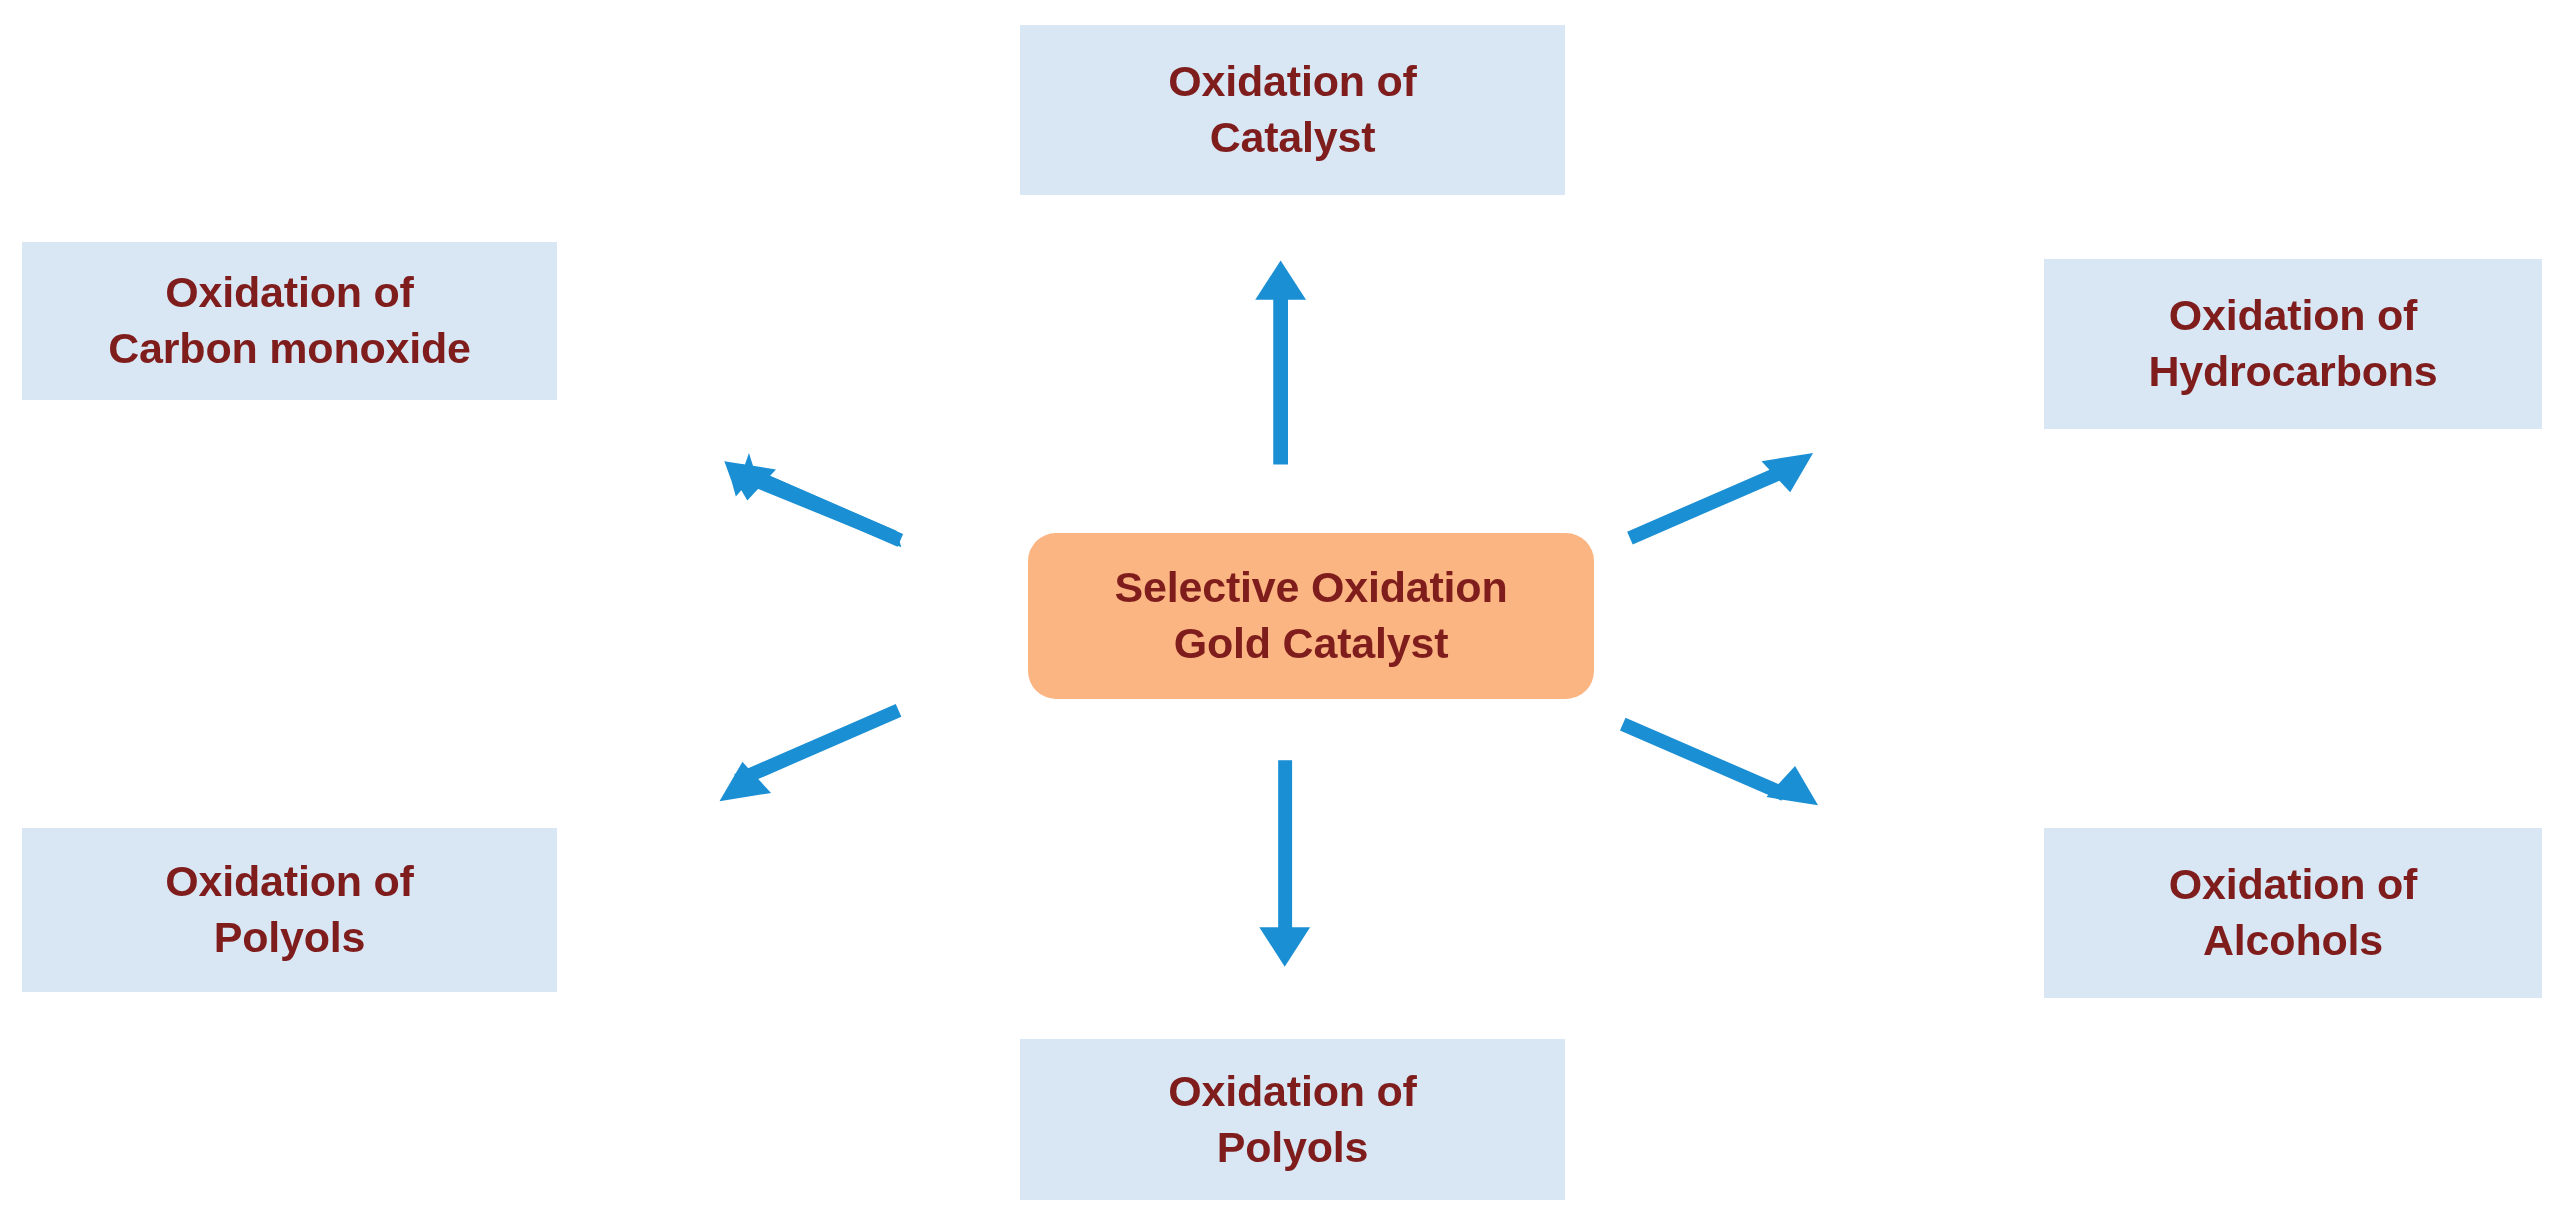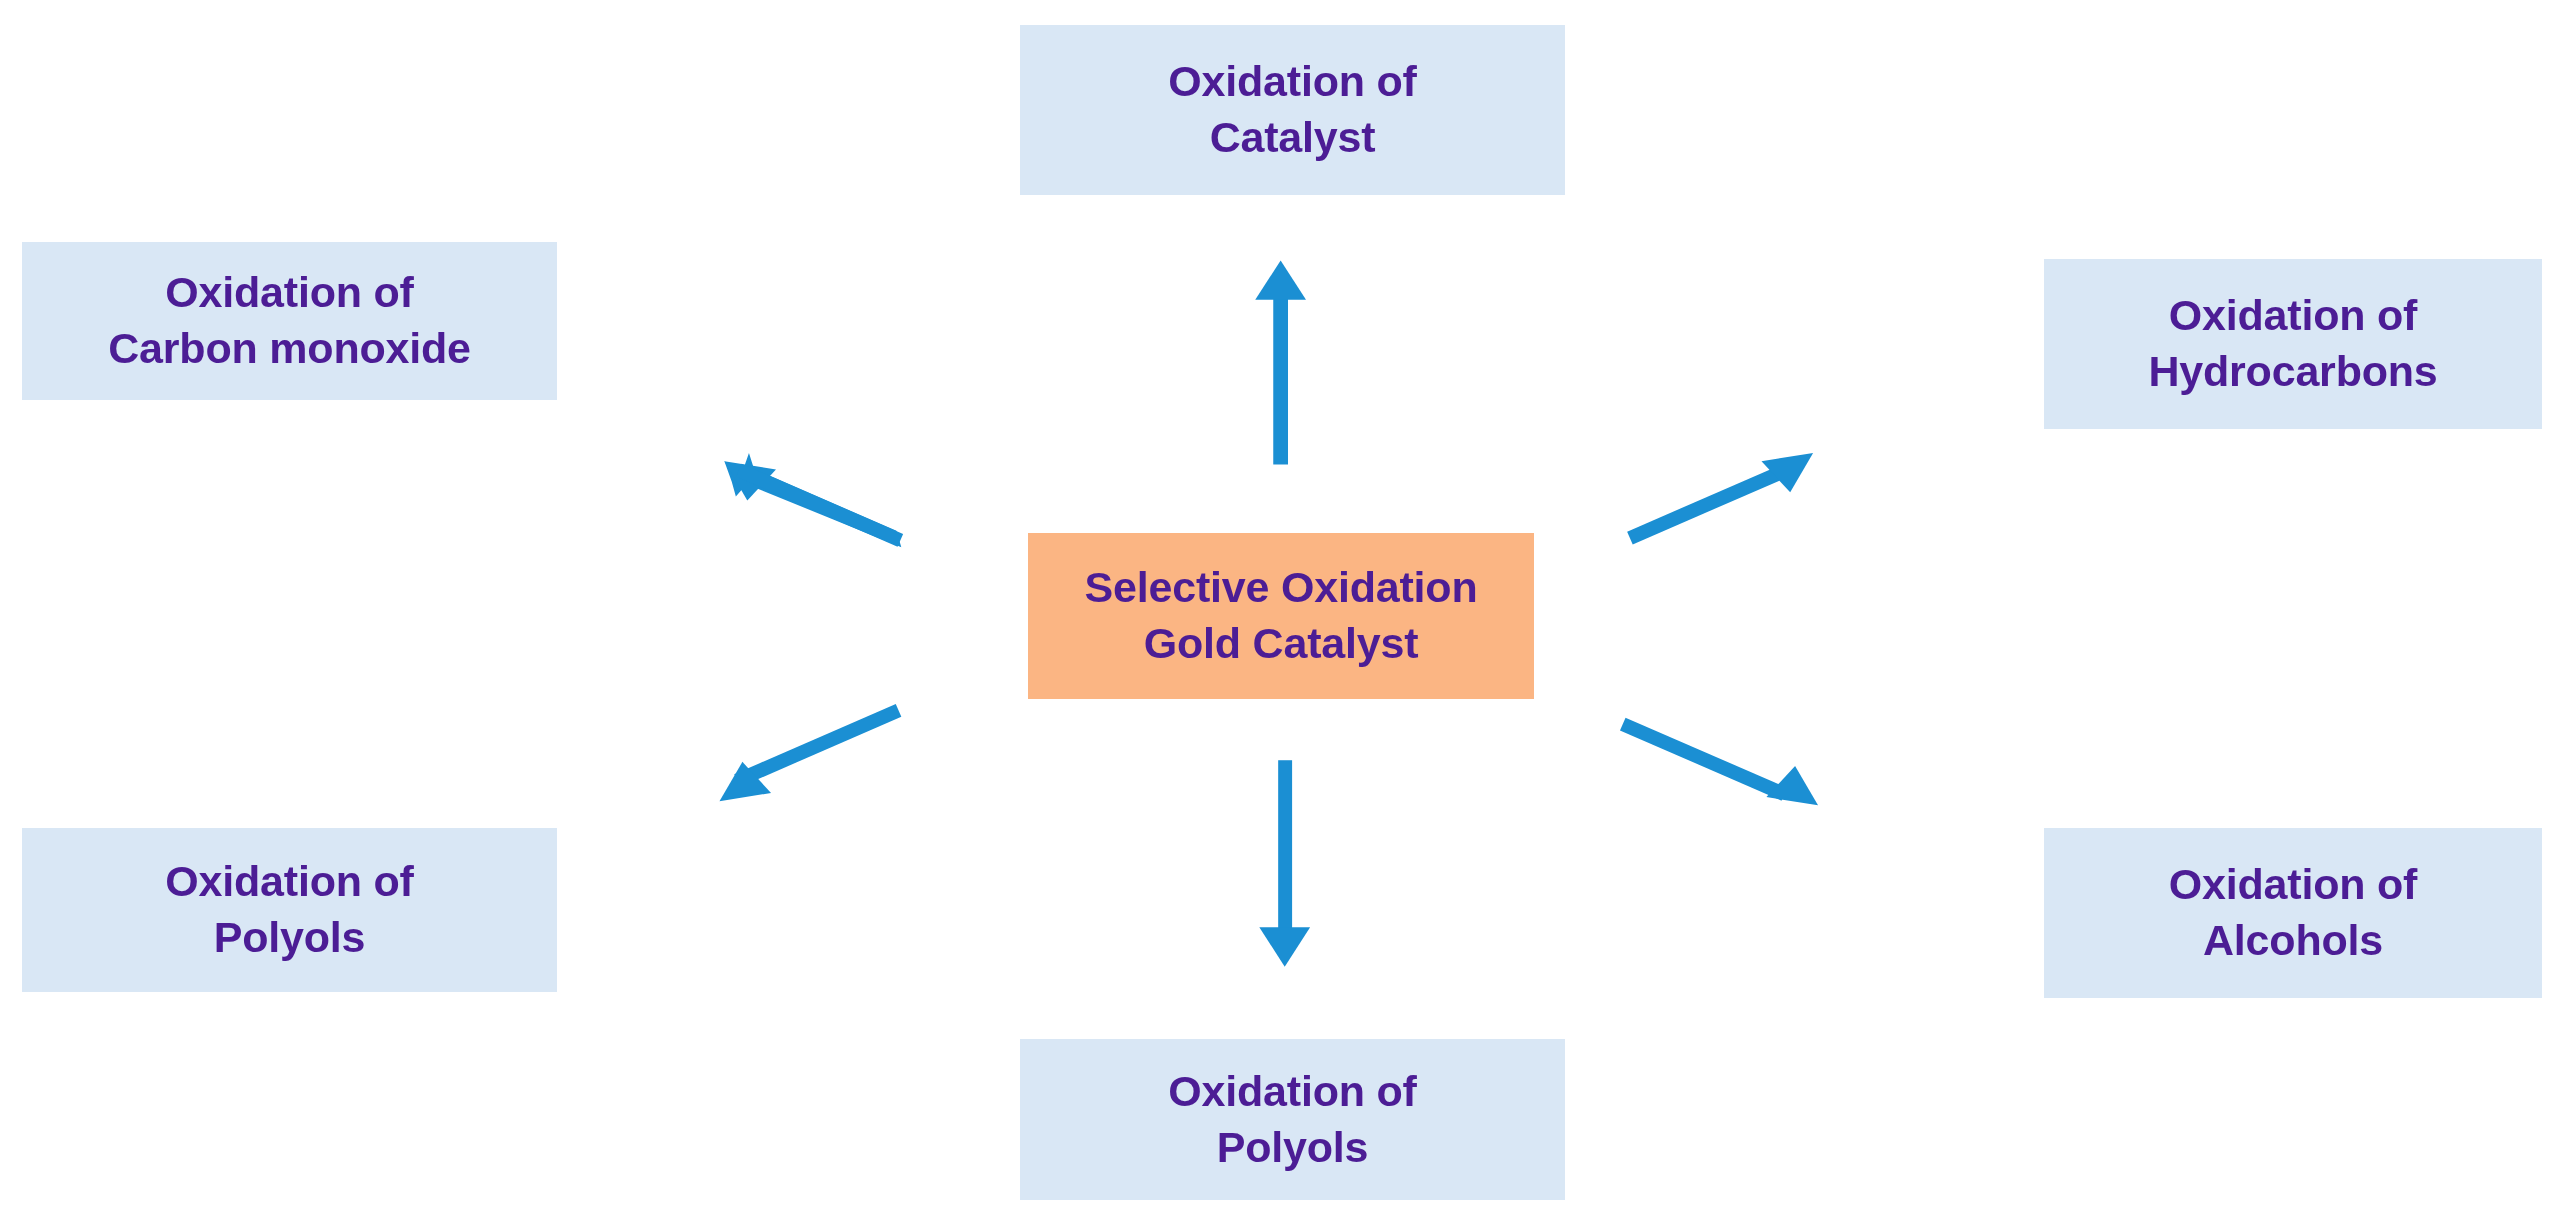--- a/index.html
+++ b/index.html
@@ -17,40 +17,40 @@
     background: #ffffff;
     overflow: hidden;
   }
   .node {
     position: absolute;
     display: flex;
     flex-direction: column;
     align-items: center;
     justify-content: center;
     text-align: center;
-    color: #4c1d95;
+    color: #7f1d1d;
     font-weight: bold;
     font-size: 43px;
     line-height: 1.30;
     letter-spacing: -0.2px;
     box-sizing: border-box;
     padding: 3.3px 8.2px;
   }
   .node .line {
     display: block;
     white-space: nowrap;
   }
   .satellite { background: #d9e7f5; }
   .hub       { background: #fbb583; }
 
   
   #node-propylene      { left:1020px; top:24.6px;   width:545px; height:170px; }
   #node-carbon         { left:22px;   top:242px;  width:535px; height:158px; }
   #node-hydrocarbons   { left:2044px; top:259px;  width:498px; height:170px; }
-  #node-hub            { left:1028px; top:533px;  width:506px; height:166px; }
+  #node-hub            { left:1028px; top:533px;  width:566px; height:166px;border-radius:28px; }
   #node-sugars         { left:22px;   top:828px; width:535px; height:164px; }
   #node-alcohols       { left:2044px; top:828px; width:498px; height:170px; }
   #node-polyols        { left:1020px; top:1039px; width:545px; height:161px; }
 
   #arrow-layer {
     position: absolute;
     left: 0; top: 0;
     width: 2576px;
     height: 1228px;
     pointer-events: none;

